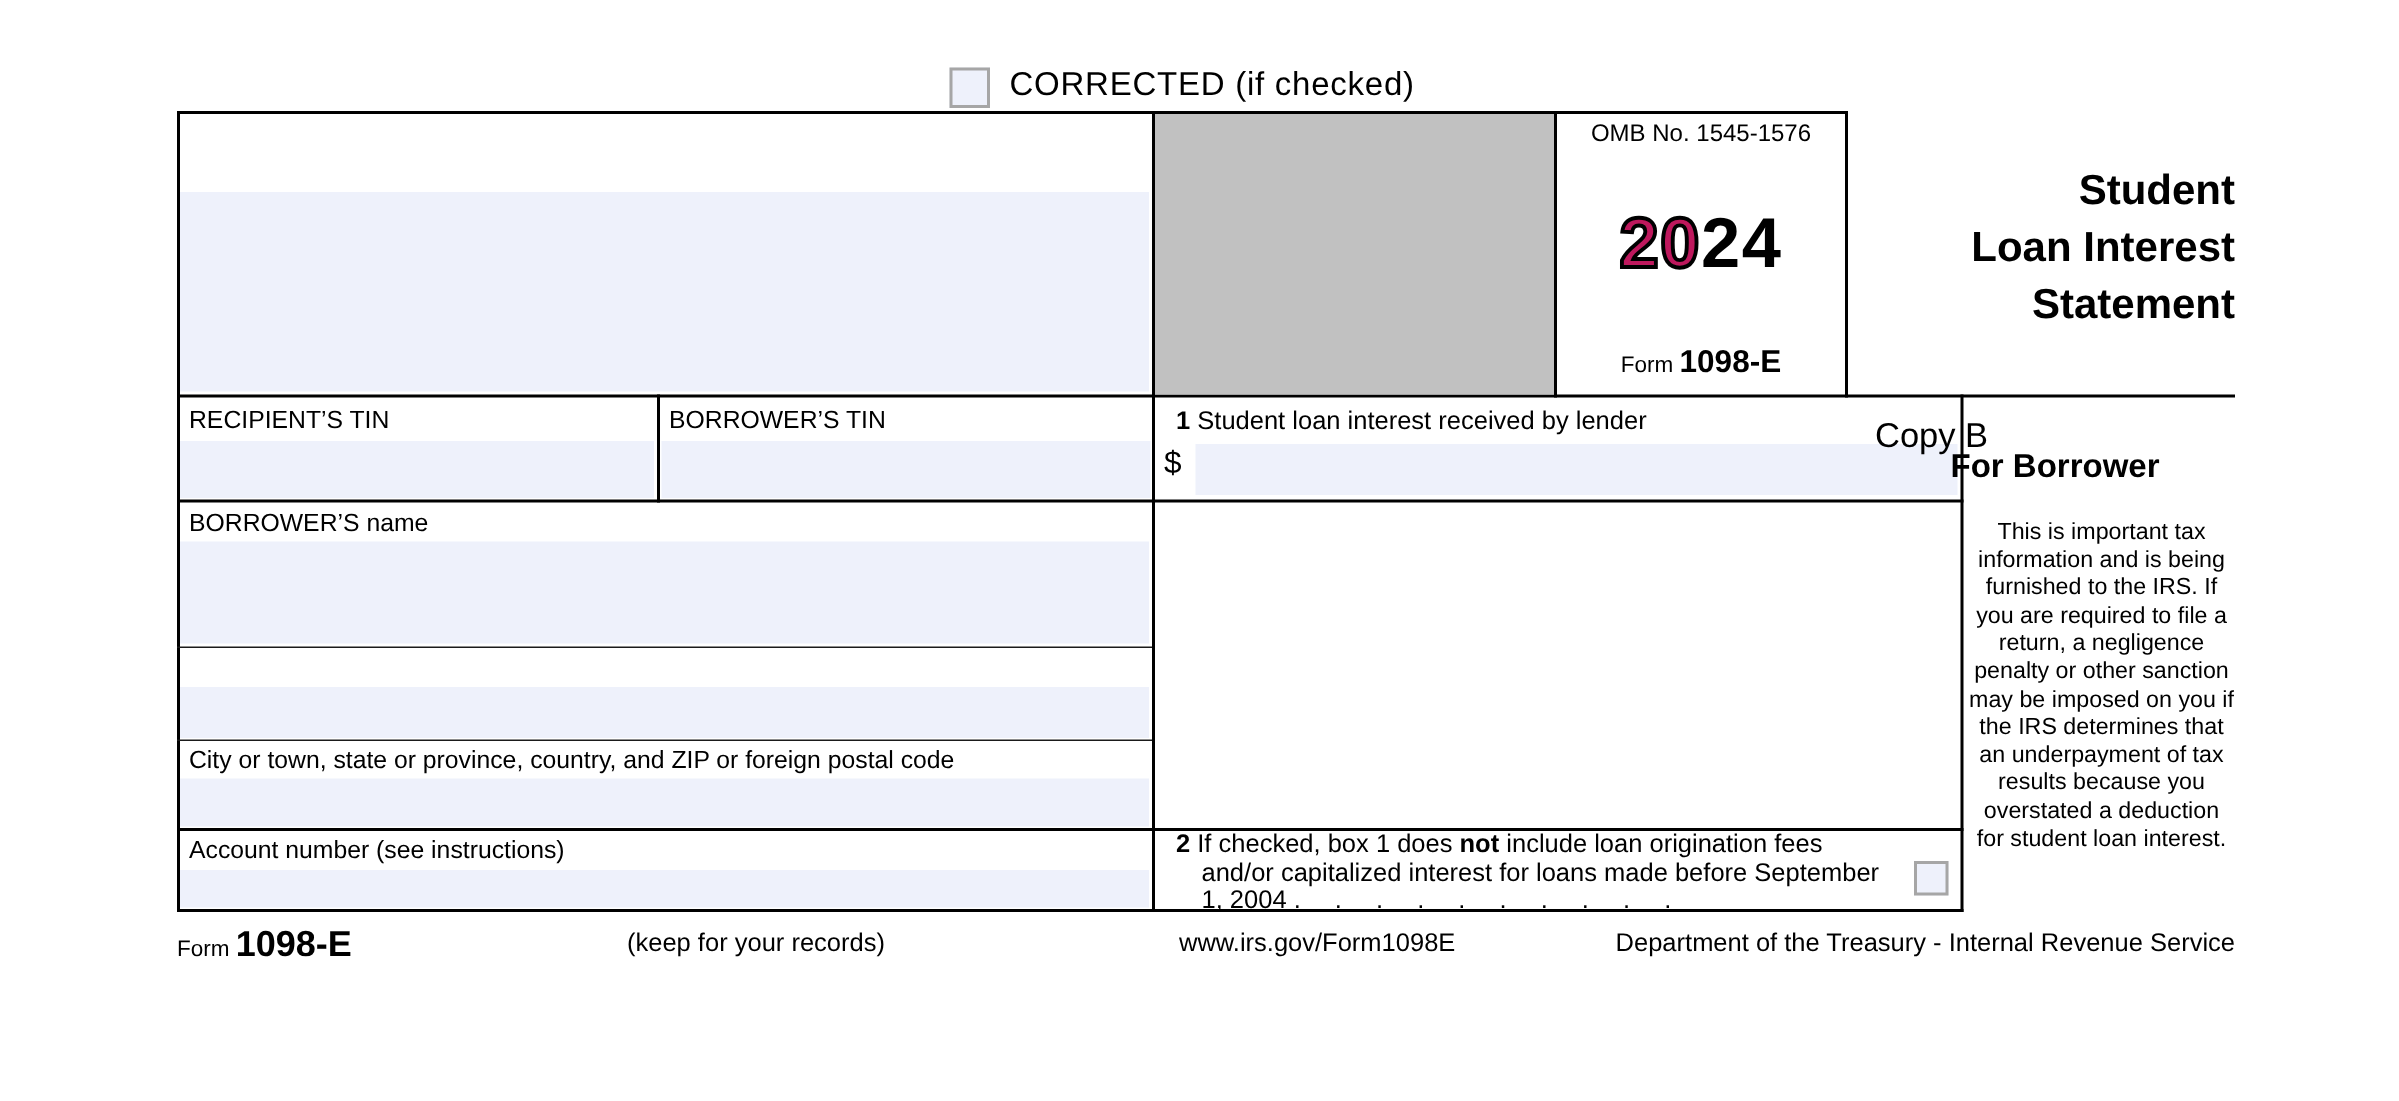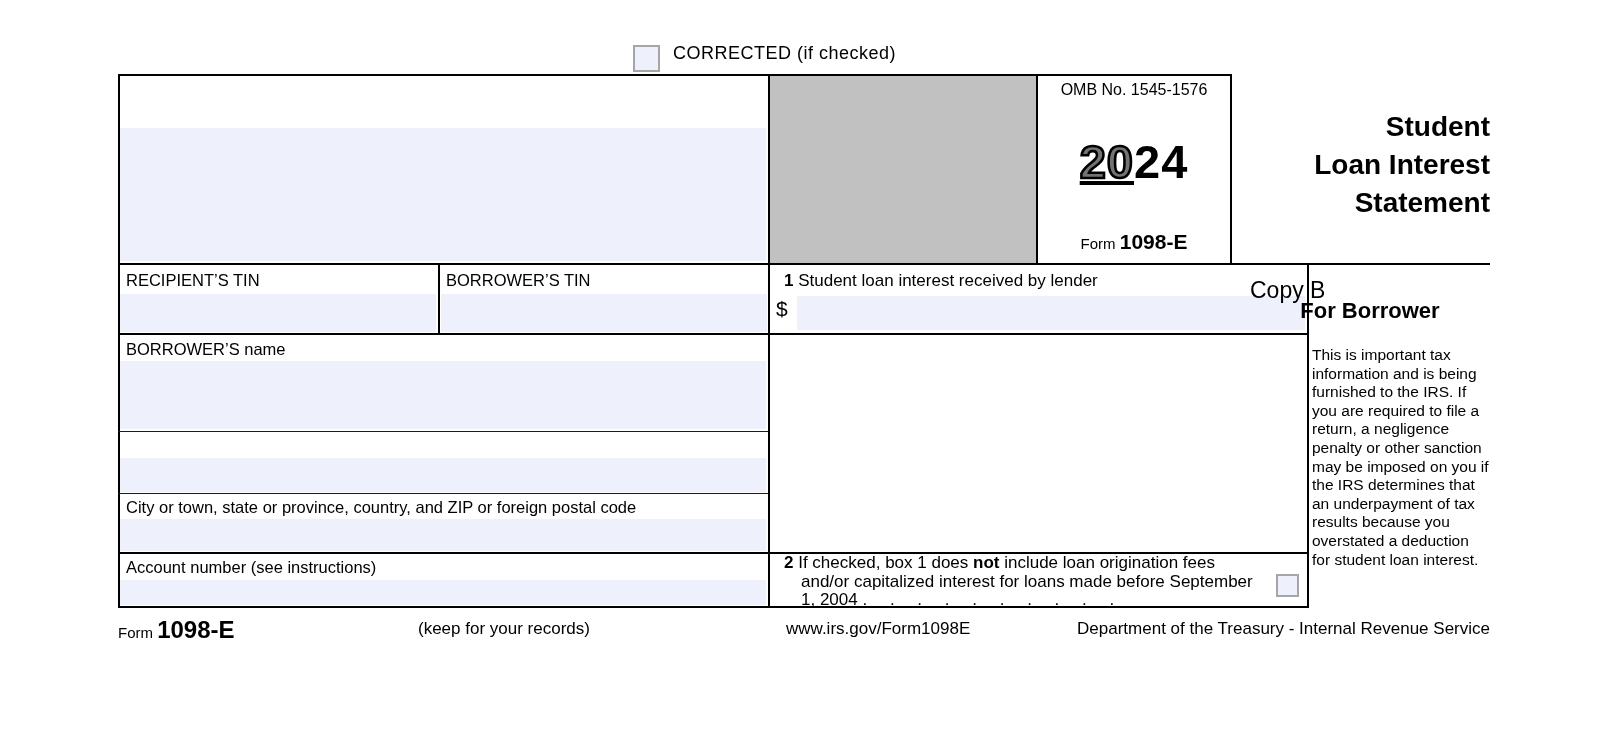--- a/index.html
+++ b/index.html
@@ -25,49 +25,48 @@
   .lbl{position:absolute;font-size:16.5px;line-height:21px;}
   .boxlbl{position:absolute;font-size:17px;line-height:19px;text-align:center;}
   .checkbox{
     position:absolute;
     background:var(--field-fill,#eef1fb);
     border:2px solid var(--checkbox-border,#a6a6a6);
     box-sizing:border-box;
   }
   .corrected{
     position:absolute;left:673px;top:43px;
-    font-size:18px;letter-spacing:.5px;
+    font-size:22px;letter-spacing:.5px;
   }
   .title{
     position:absolute;right:109px;top:108px;width:300px;
     text-align:right;font-size:28px;font-weight:bold;line-height:38px;
   }
   .omb{position:absolute;left:1040px;top:81px;width:188px;text-align:center;font-size:16px;}
   .year{
     position:absolute;left:1040px;top:134px;width:188px;text-align:center;
     font-size:47px;font-weight:bold;letter-spacing:1px;
   }
   .year .outline{
-    color:#737373;
-    text-decoration:underline;
+    color:#be185d;
     -webkit-text-stroke:2.6px #000;
   }
   .ombform{position:absolute;left:1040px;top:230px;width:188px;text-align:center;font-size:15px;}
   .ombform b{font-size:21px;}
   .copyb{
     position:absolute;right:109px;top:277px;width:240px;
     font-size:23px;font-weight:normal;
   }
   .forborrower{
     position:absolute;right:109px;top:298px;width:240px;
     text-align:center;font-size:22px;font-weight:bold;
   }
   .notice{
     position:absolute;right:109px;top:346px;width:178px;
-    text-align:left;font-size:15.5px;line-height:18.6px;
+    text-align:center;font-size:15.5px;line-height:18.6px;
   }
   .dollar{position:absolute;left:776px;top:297px;font-size:21px;}
   .box2text{
     position:absolute;left:784px;top:554px;width:455px;
     font-size:17px;line-height:18.5px;
     text-indent:-17px;padding-left:17px;
   }
   .dots{word-spacing:16px;letter-spacing:1px;}
   .footer-form{position:absolute;left:118px;top:616px;font-size:15px;}
   .footer-form b{font-size:24px;}

